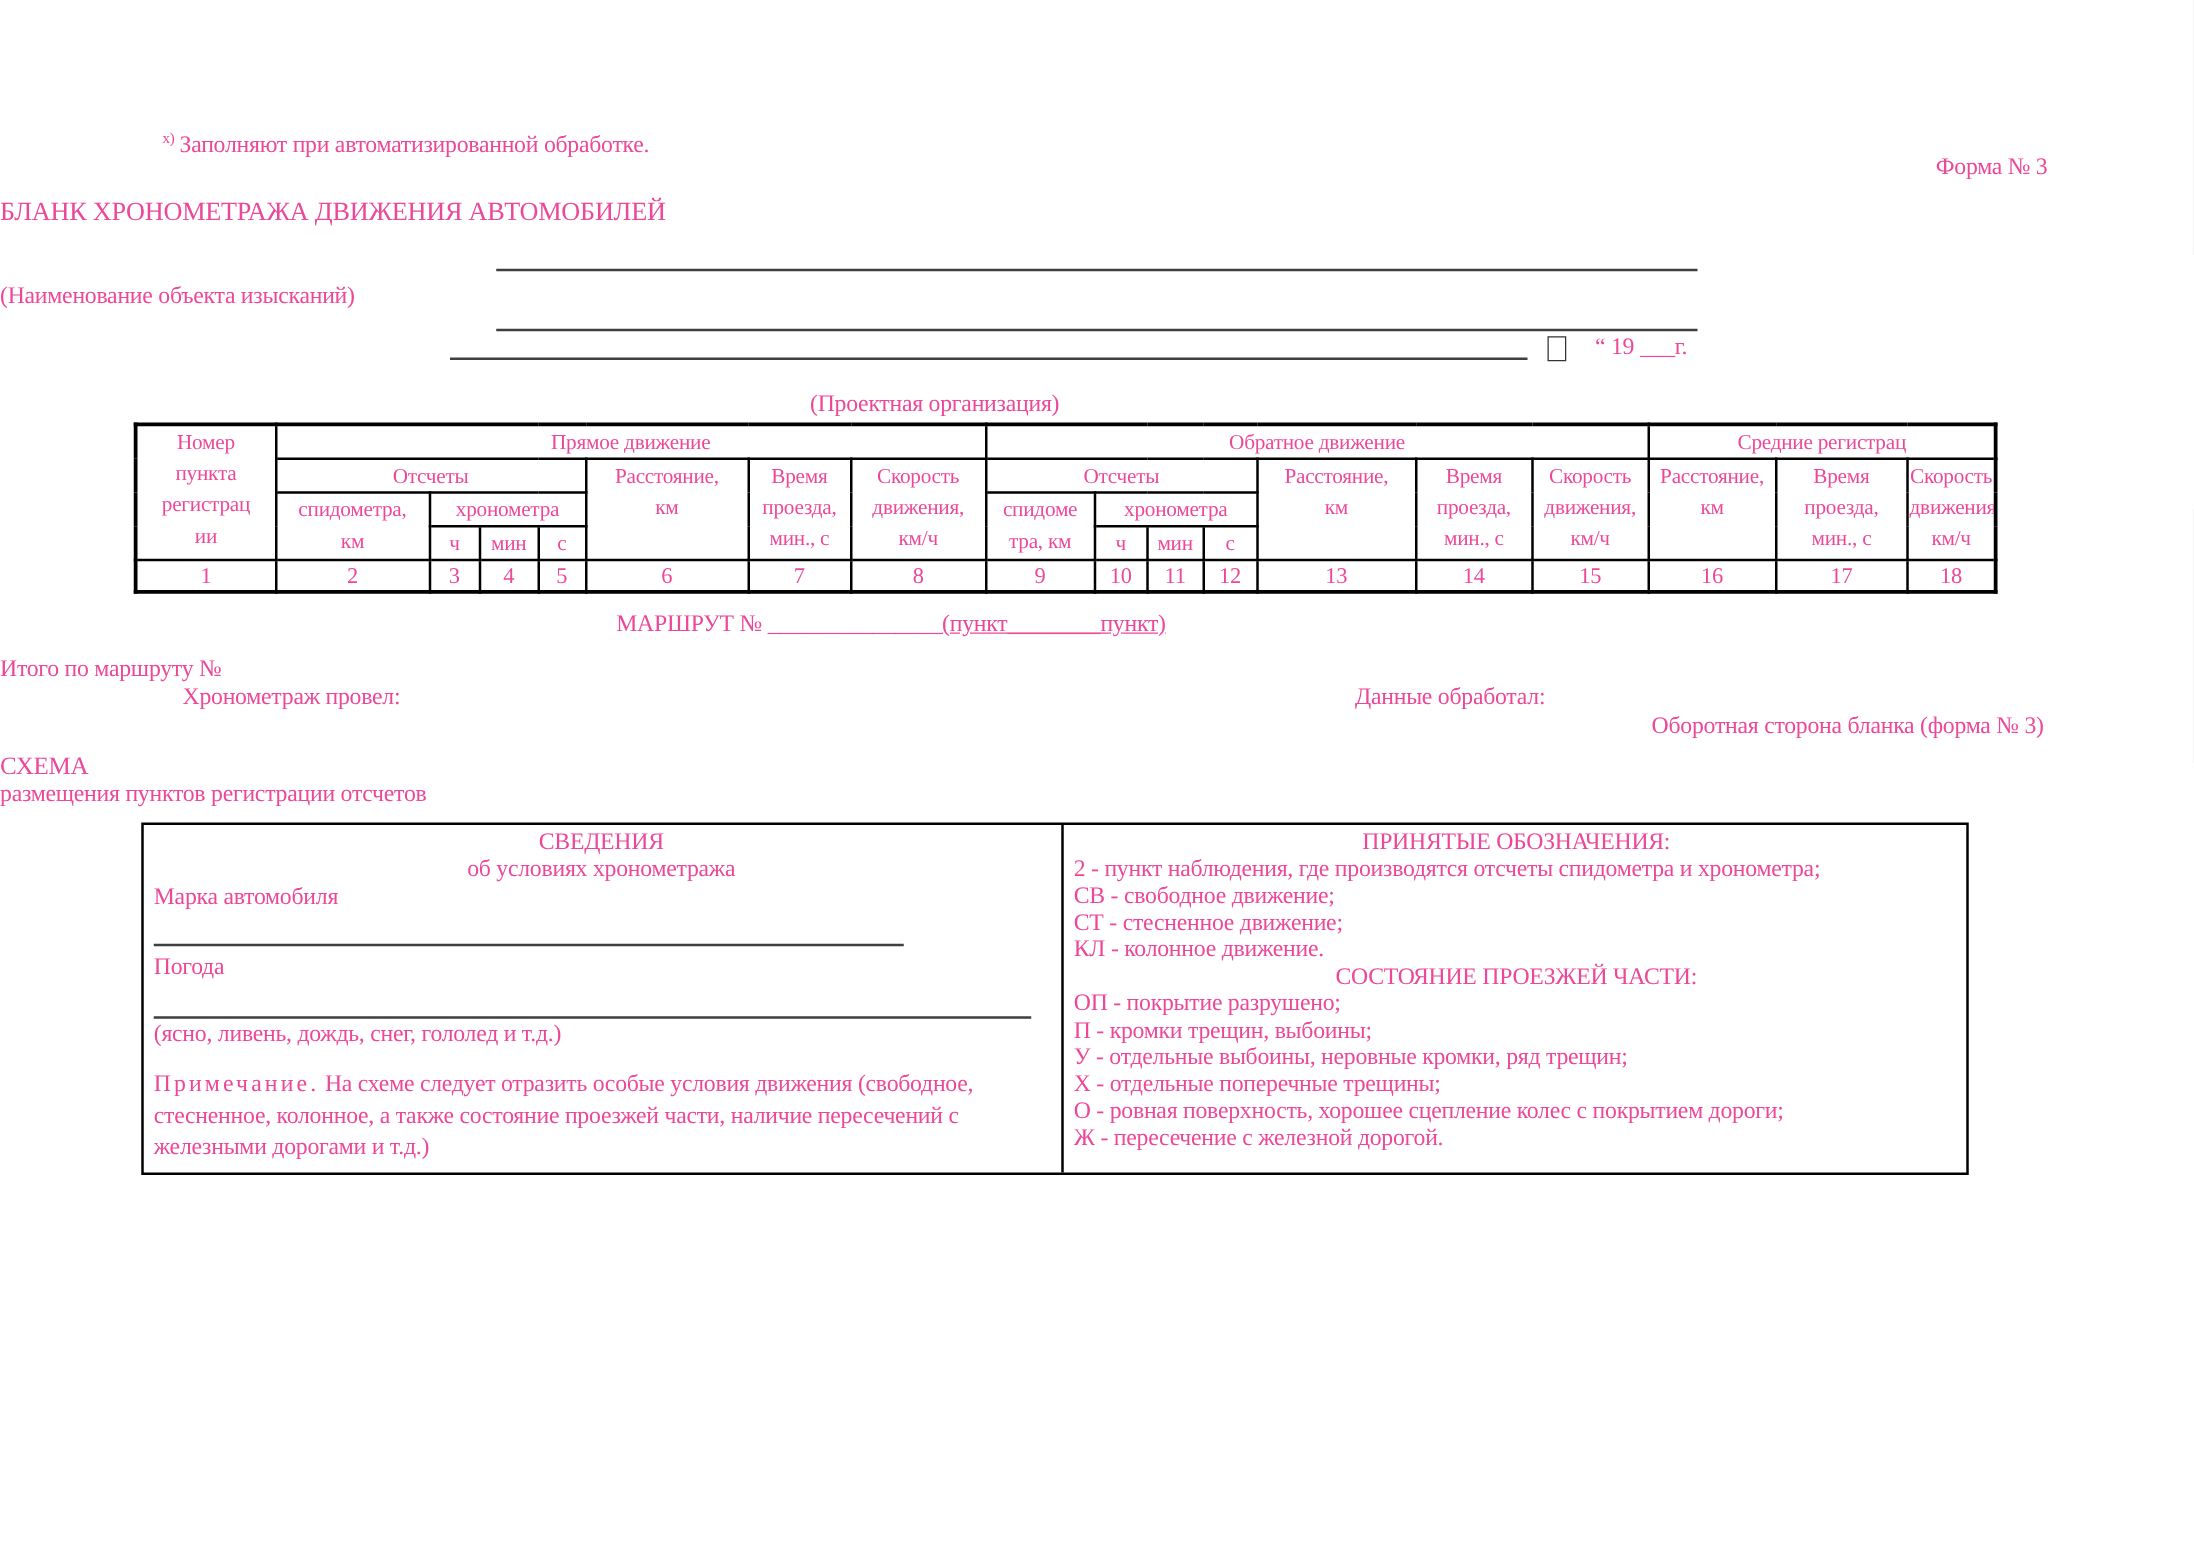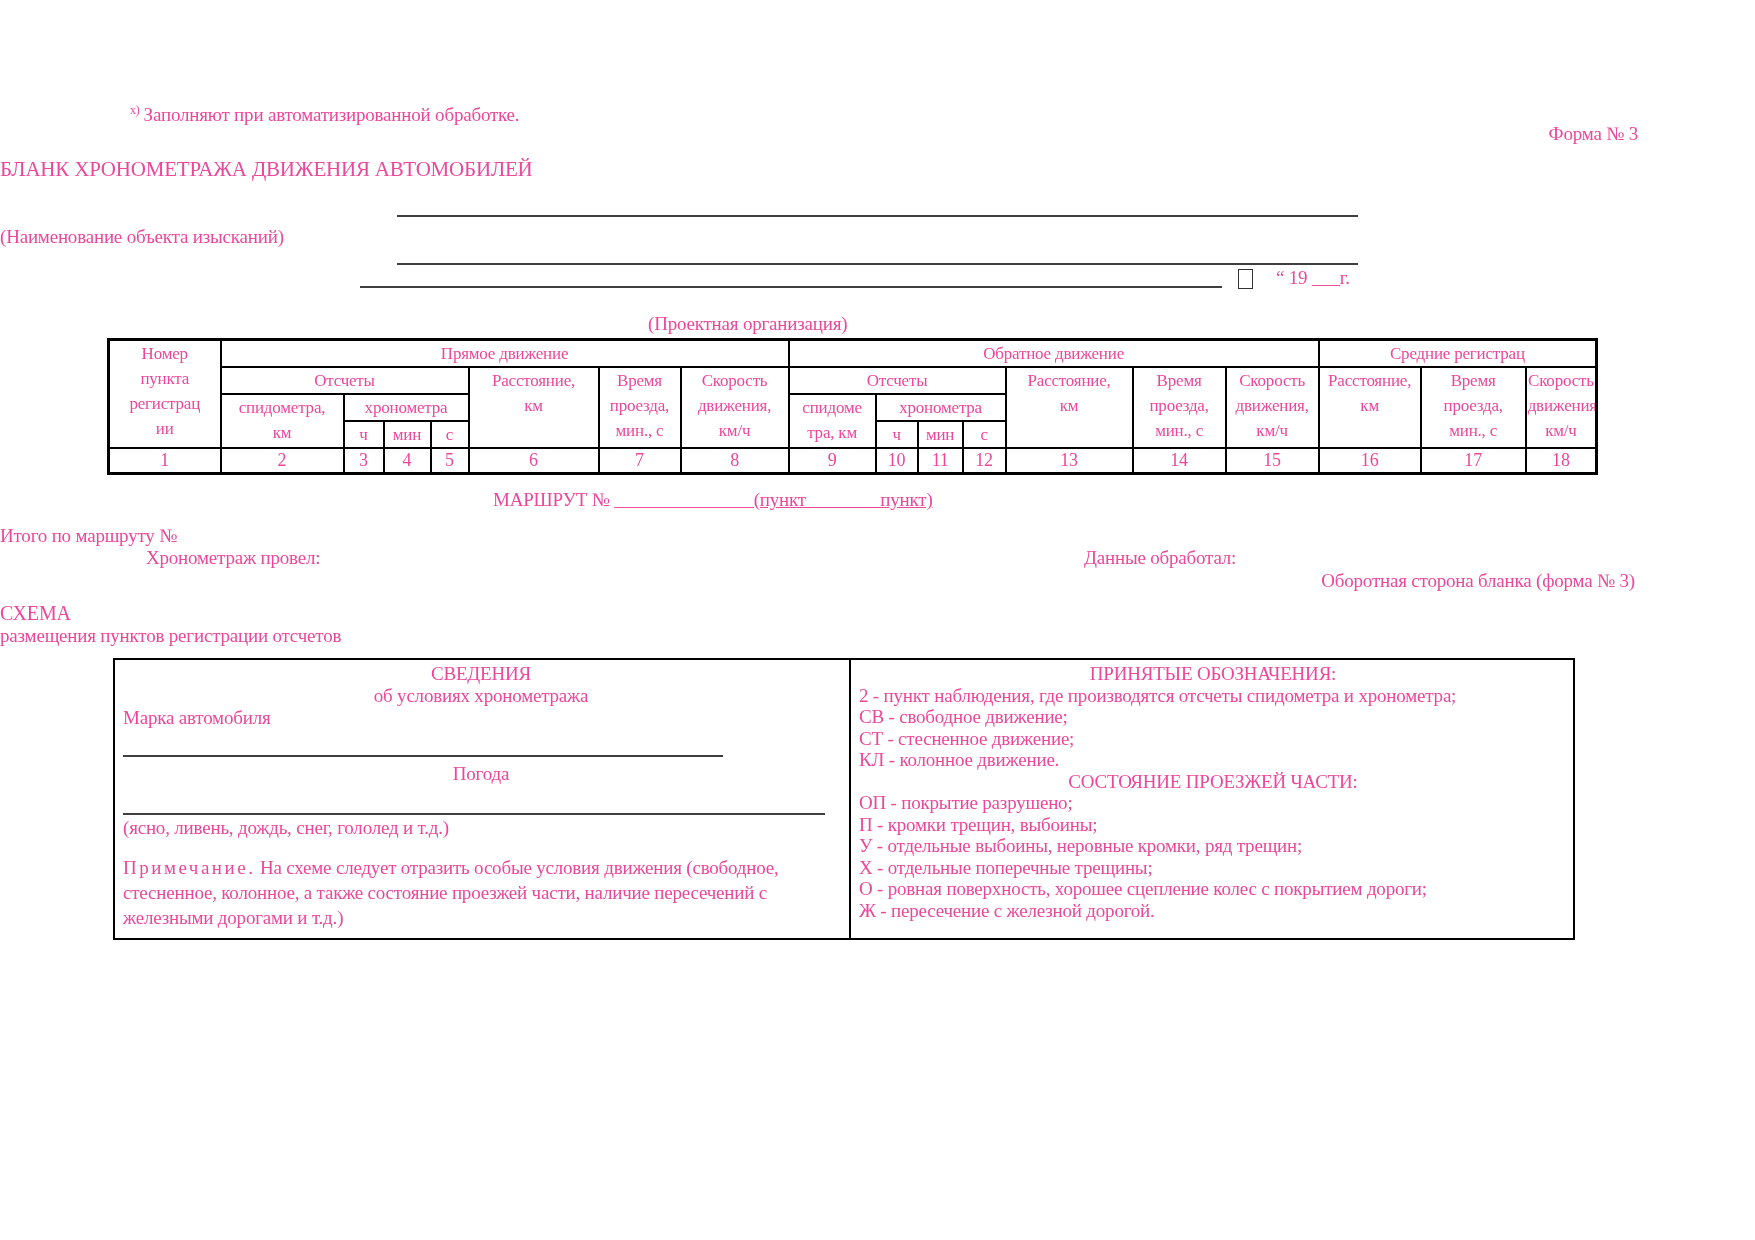--- a/index.html
+++ b/index.html
@@ -161,21 +161,21 @@
 
   <div class="abs ctr" style="top:602px;font-size:20px;">СХЕМА</div>
   <div class="abs ctr" style="top:625px;">размещения пунктов регистрации отсчетов</div>
 
   <div class="infobox">
     <div class="pane-l">
       <div class="tcenter">СВЕДЕНИЯ</div>
       <div class="tcenter">об условиях хронометража</div>
       <div>Марка автомобиля</div>
       <div class="blankline" style="width:600px;height:26px;"></div>
-      <div style="margin-top:6px;text-align:center;">Погода</div>
+      <div style="margin-top:6px;">Погода</div>
       <div class="blankline" style="width:702px;height:28px;"></div>
       <div style="margin-top:2px;">(ясно, ливень, дождь, снег, гололед и т.д.)</div>
       <div class="note">
         <span class="spaced">Примечание.</span>
         <span>На схеме следует отразить особые условия движения (свободное, стесненное, колонное, а также состояние проезжей части, наличие пересечений с железными дорогами и т.д.)</span>
       </div>
     </div>
     <div class="pane-r">
       <div class="tcenter">ПРИНЯТЫЕ ОБОЗНАЧЕНИЯ:</div>
       <div>2 - пункт наблюдения, где производятся отсчеты спидометра и хронометра;</div>

